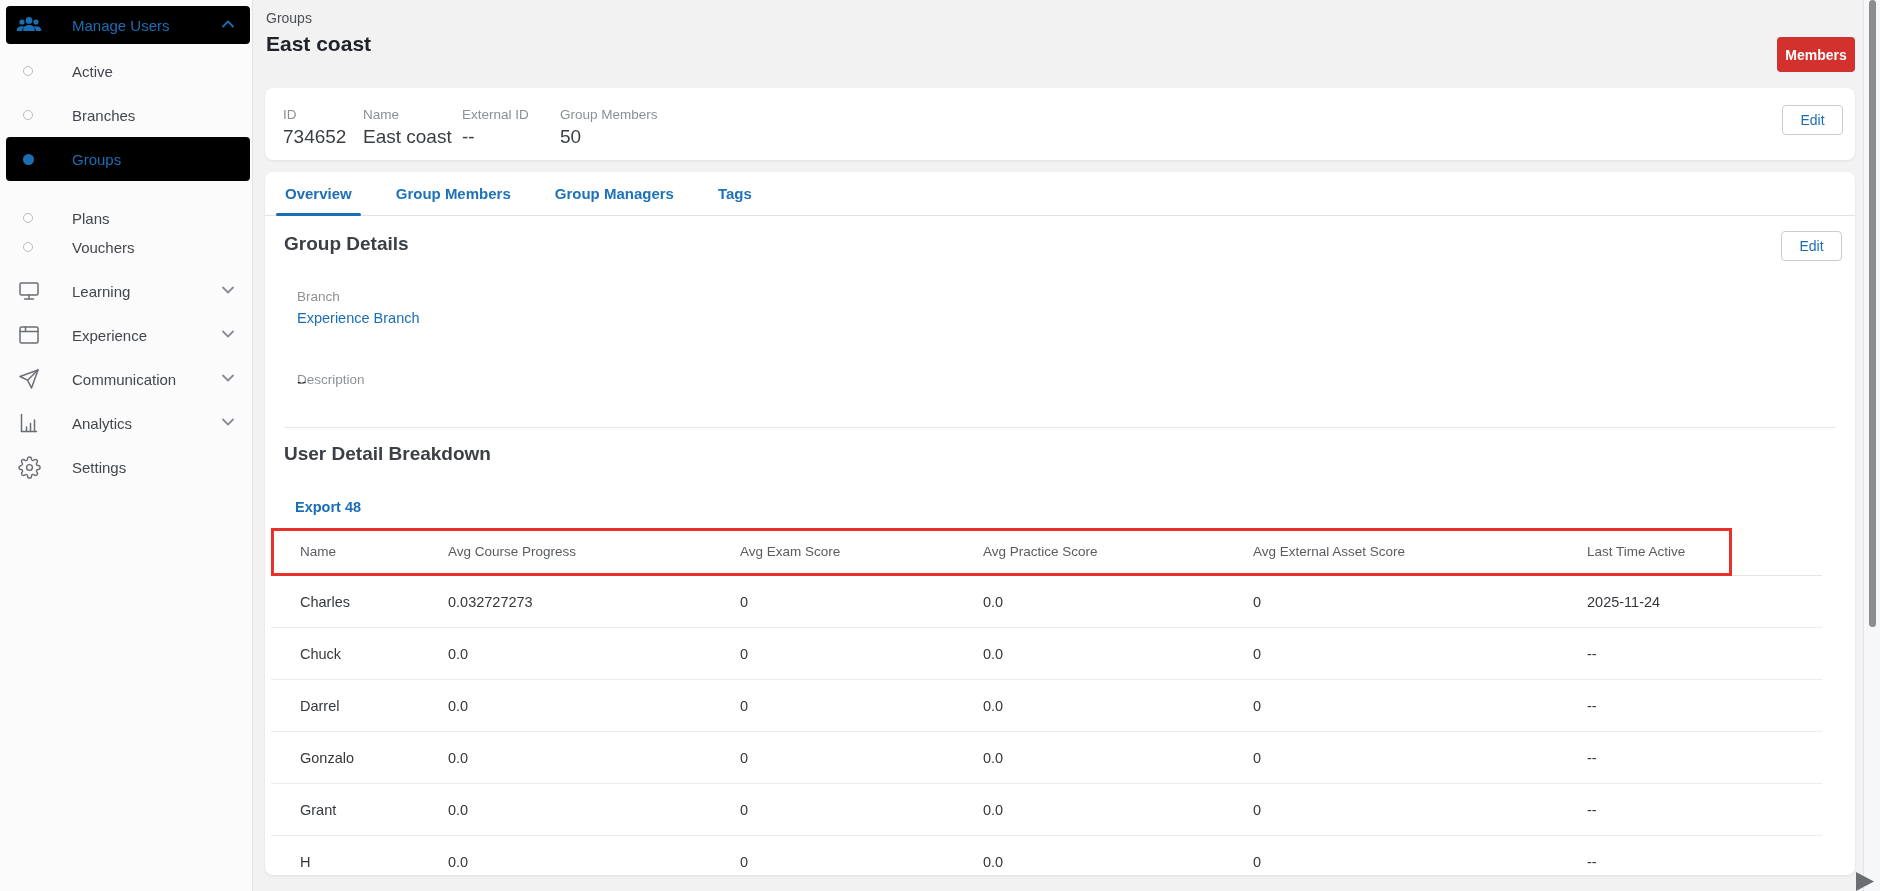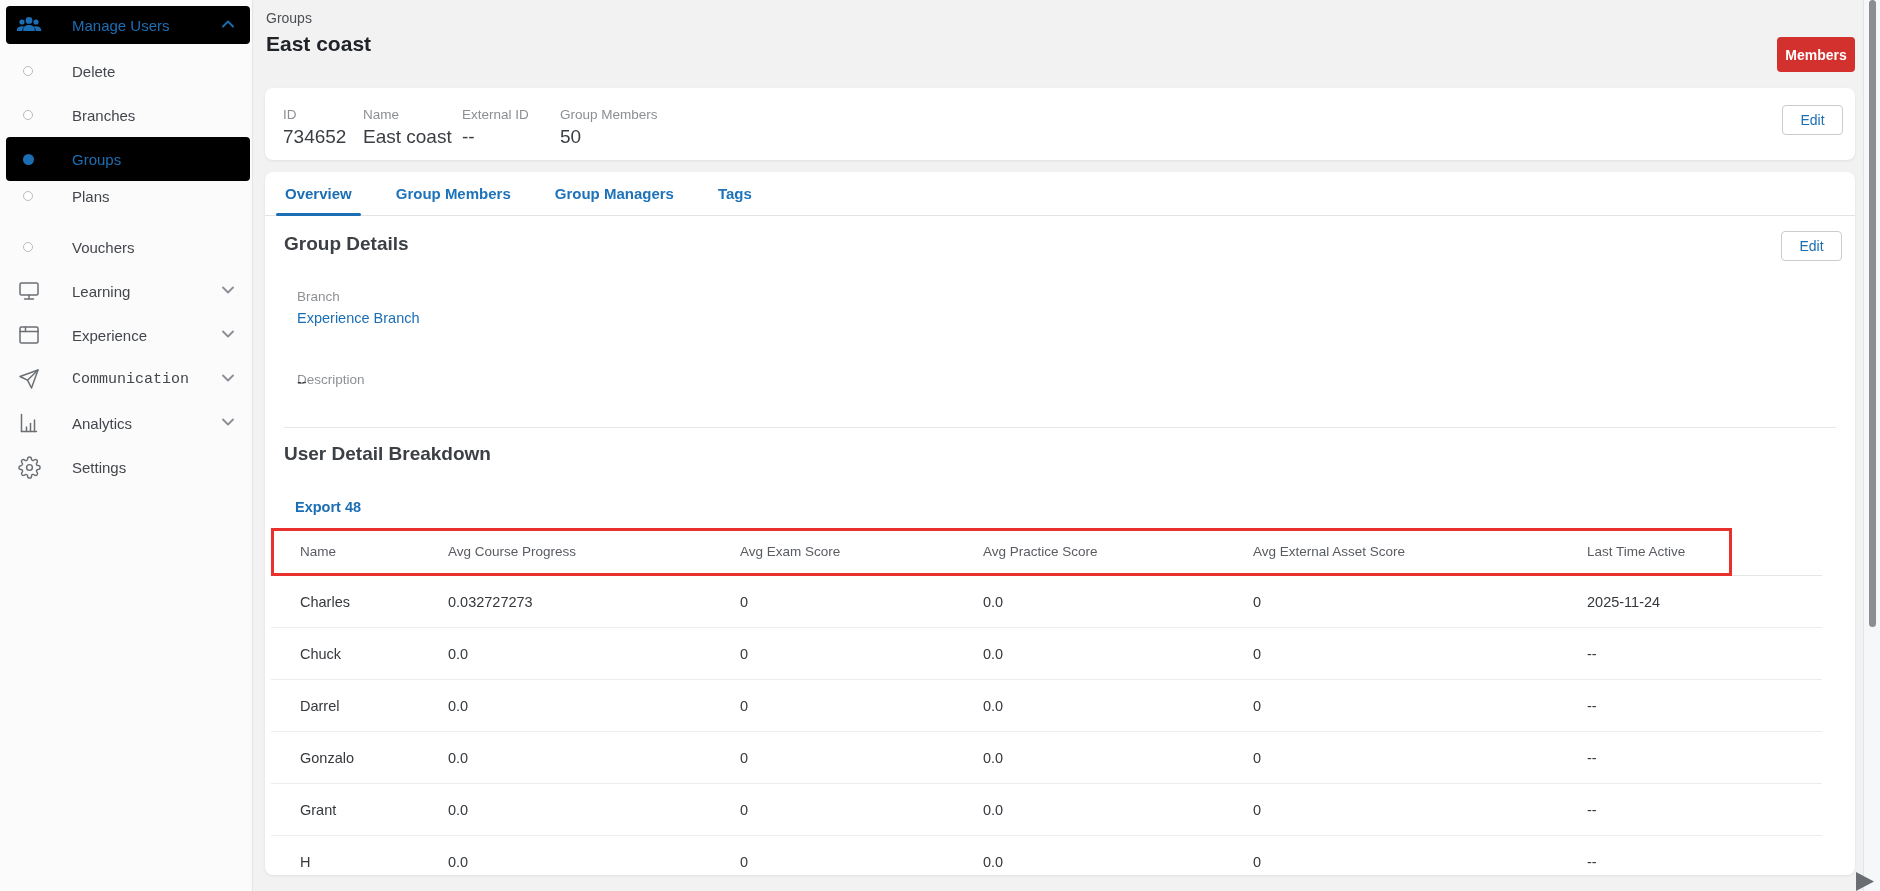--- a/index.html
+++ b/index.html
@@ -101,31 +101,31 @@
     <span class="lbl">Manage Users</span>
     <span class="chev">
       <svg width="12" height="8" viewBox="0 0 12 8" fill="none" stroke="#1c6eb4" stroke-width="1.8" stroke-linecap="round" stroke-linejoin="round">
           <path d="M1 6.5 6 1.5 11 6.5"></path>
         </svg>
     </span>
   </div>
 
   <div class="nav-item" style="top:49px;">
     <span class="radio"></span>
-    <span class="lbl">Delete</span>
+    <span class="lbl">Active</span>
   </div>
   <div class="nav-item" style="top:93px;">
     <span class="radio"></span>
     <span class="lbl">Branches</span>
   </div>
   <div class="nav-item active" style="top:137px;">
     <span class="radio filled"></span>
     <span class="lbl">Groups</span>
   </div>
-  <div class="nav-item" style="top:174px;">
+  <div class="nav-item" style="top:196px;">
     <span class="radio"></span>
     <span class="lbl">Plans</span>
   </div>
   <div class="nav-item" style="top:225px;">
     <span class="radio"></span>
     <span class="lbl">Vouchers</span>
   </div>
 
   <div class="nav-item" style="top:269px;">
     <span class="icon-box">
@@ -152,21 +152,21 @@
       </svg>
     </span>
     <span class="lbl">Experience</span>
     <span class="chev">
       <svg width="12" height="8" viewBox="0 0 12 8" fill="none" stroke="#8a8e93" stroke-width="1.8" stroke-linecap="round" stroke-linejoin="round">
           <path d="M1 1.5 6 6.5 11 1.5"></path>
         </svg>
     </span>
   </div>
 
-  <div class="nav-item" style="top:357px;font-family:Liberation Mono, monospace;">
+  <div class="nav-item" style="top:357px;">
     <span class="icon-box">
       <svg width="24" height="24" viewBox="0 0 24 24" fill="none" stroke="#6b6f74" stroke-width="1.5" stroke-linecap="round" stroke-linejoin="round">
         <path d="M21 3 10.5 13.2"></path>
           <path d="M21 3l-6.5 18-4-7.8L3 9.5z"></path>
       </svg>
     </span>
     <span class="lbl">Communication</span>
     <span class="chev">
       <svg width="12" height="8" viewBox="0 0 12 8" fill="none" stroke="#8a8e93" stroke-width="1.8" stroke-linecap="round" stroke-linejoin="round">
           <path d="M1 1.5 6 6.5 11 1.5"></path>

